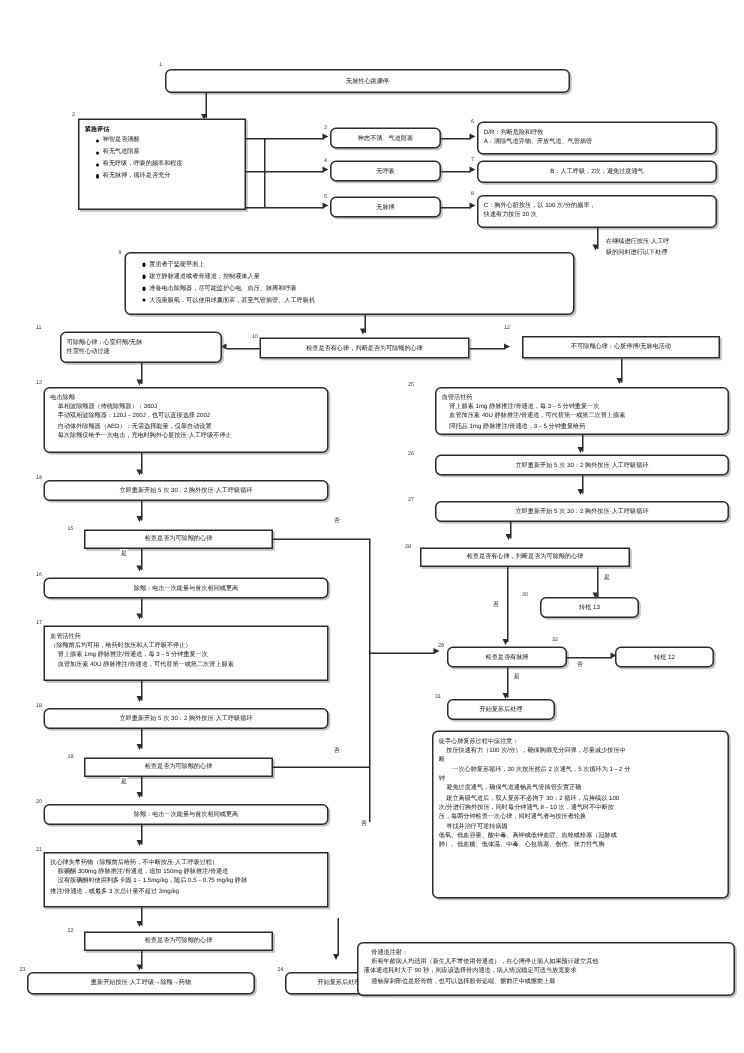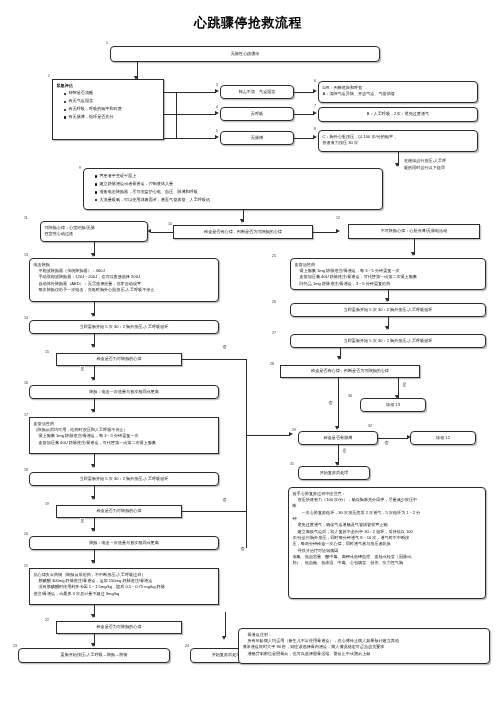--- a/index.html
+++ b/index.html
@@ -84,21 +84,20 @@
     line-height:1.6;
     color:#111;
     white-space:pre-line;
   }
 </style>
 </head>
 <body>
 
 <div id="page">
 
-  <div class="title">心跳骤停抢救流程</div>
 
   <div class="nid" style="left:106px;top:41px;">1</div>
   <div class="box round center" style="left:110px;top:46px;width:270px;height:16px;">
     <span class="ln">无脉性心跳骤停</span>
   </div>
   <div class="ln-v" style="left:137px;top:62px;height:17px;"></div>
   <div class="arr down" style="left:134.4px;top:76px;"></div>
 
   <div class="nid" style="left:48px;top:74px;">2</div>
   <div class="box pad" style="left:52px;top:79px;width:112px;height:61px;">

